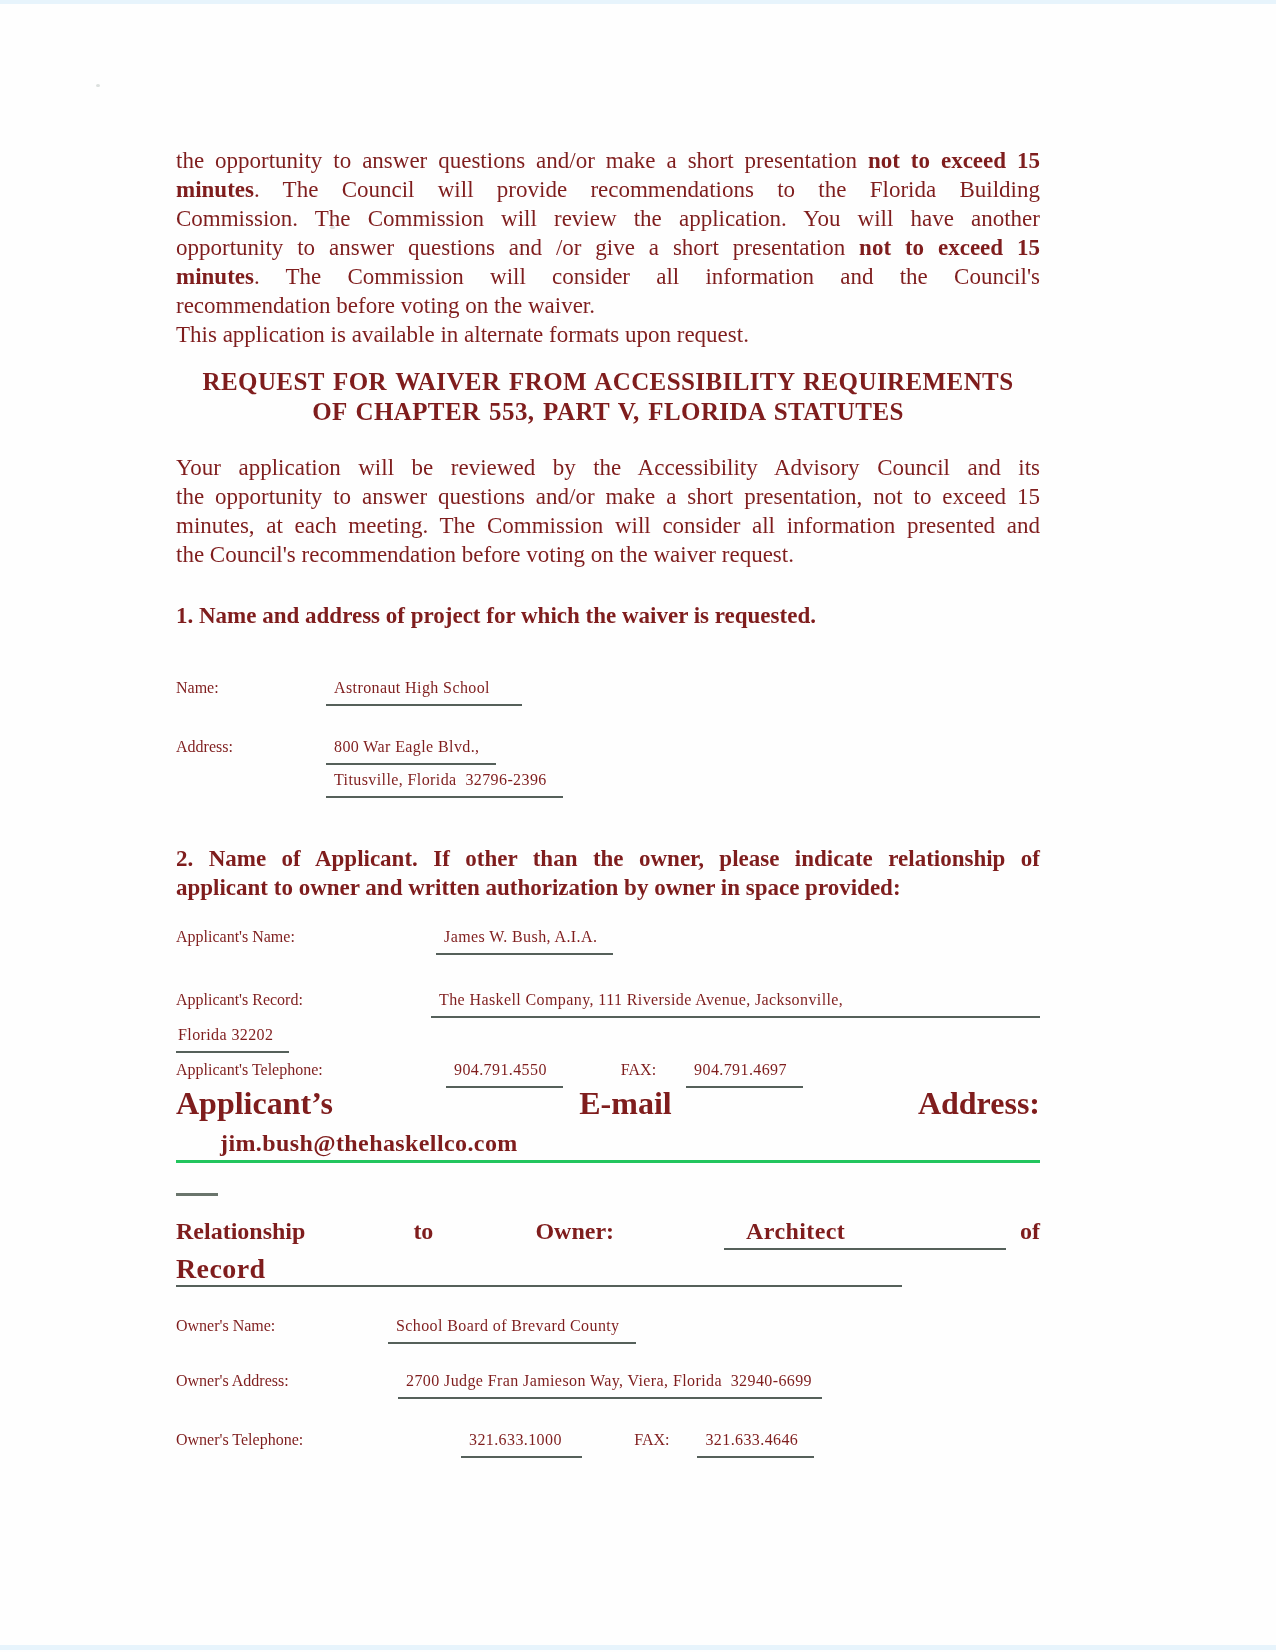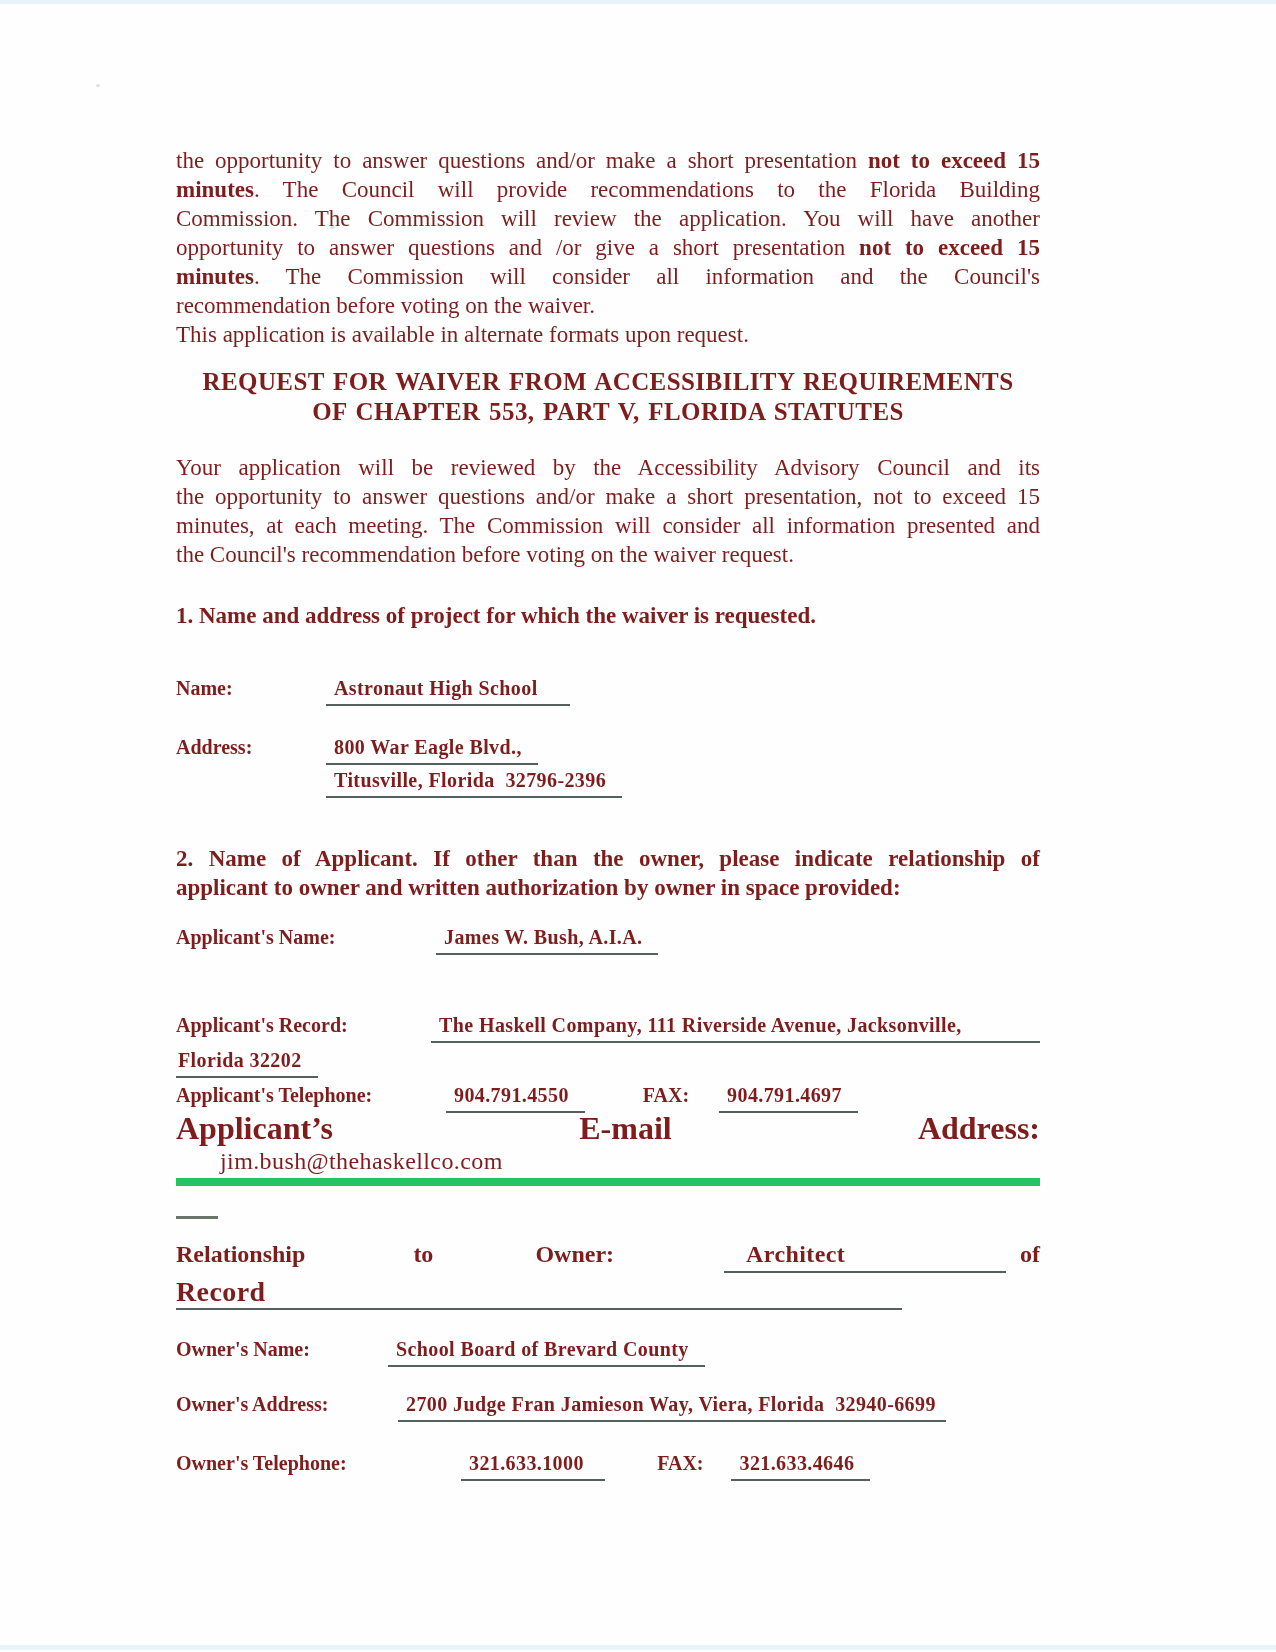--- a/index.html
+++ b/index.html
@@ -16,32 +16,32 @@
   .scan-edge.bottom{bottom:2px;height:5px;}
   .speck{position:absolute;background:#b9c2bd;border-radius:50%;opacity:.5;}
   .content{position:absolute;left:176px;top:146px;width:864px;}
   .line{font-size:23px;line-height:29px;text-align:justify;text-align-last:justify;}
   .line.last{text-align:center;text-align-last:left;}
   .b{font-weight:bold;}
   .title{font-weight:bold;text-align:center;font-size:25px;line-height:30px;letter-spacing:.4px;word-spacing:2px;margin-top:18px;}
   .para{margin-top:26px;}
   .s-head{margin-top:32px;font-weight:bold;font-size:23px;line-height:30px;}
   .s-head .line{font-weight:bold;}
-  .frow{display:flex;align-items:baseline;font-size:20px;line-height:30px;font-weight:bold;}
+  .frow{display:flex;align-items:baseline;font-size:16px;line-height:30px;font-weight:normal;}
   .lbl{flex:none;}
   .val{border-bottom:2px solid #55605a;padding:0 16px 1px 8px;letter-spacing:.4px;white-space:pre-wrap;}
   .val-block{display:flex;flex-direction:column;}
   .mt44{margin-top:42px;} .mt27{margin-top:26px;} .mt52{margin-top:46px;}
   .mt22{margin-top:20px;} .mt34{margin-top:30px;} .mt2{margin-top:2px;}
   .mt26{margin-top:24px;} .mt28{margin-top:26px;} .mt24{margin-top:22px;}
   .w150{width:150px;} .w260{width:260px;} .w255{width:255px;} .w270{width:270px;}
   .w205{width:212px;} .w218{width:222px;} .w285{width:285px;}
   .gap60{margin-left:58px;} .gap30{margin-left:30px;} .gap55{margin-left:52px;} .gap28{margin-left:28px;}
   .spread{display:flex;justify-content:space-between;align-items:baseline;font-size:32px;font-weight:bold;line-height:30px;}
-  .uline-row{border-bottom:8px solid #22c55e;padding:0 0 2px 44px;font-size:24px;font-weight:normal;line-height:30px;margin-top:3px;letter-spacing:.4px;}
+  .uline-row{border-bottom:3px solid #22c55e;padding:0 0 2px 44px;font-size:24px;font-weight:bold;line-height:30px;margin-top:10px;letter-spacing:.4px;}
   .stub{width:42px;border-bottom:3px solid #6a756c;height:15px;margin-top:15px;}
   .rel-row{display:flex;align-items:baseline;font-size:24px;font-weight:bold;line-height:30px;margin-top:20px;}
   .rel-to{margin-left:108px;} .rel-owner{margin-left:102px;}
   .rel-fill{flex:1;border-bottom:2px solid #55605a;margin-left:110px;margin-right:14px;padding:0 0 2px 22px;letter-spacing:.4px;}
   .record-row{width:726px;border-bottom:2px solid #55605a;font-size:28px;font-weight:bold;line-height:32px;margin-top:3px;letter-spacing:.4px;}
 </style>
 </head>
 <body>
 
 <div class="page">
@@ -94,21 +94,21 @@
       <div class="line last">applicant to owner and written authorization by owner in space provided:</div>
     </div>
 
     <div class="frow mt22">
       <span class="lbl w260">Applicant's Name:</span>
       <span class="val">James W. Bush, A.I.A.</span>
     </div>
 
     <div class="frow mt34">
       <span class="lbl w255">Applicant's Record:</span>
-      <span class="val" style="flex:1;margin-top:25px;">The Haskell Company, 111 Riverside Avenue, Jacksonville,</span>
+      <span class="val" style="flex:1;">The Haskell Company, 111 Riverside Avenue, Jacksonville,</span>
     </div>
     <div class="frow mt2">
       <span class="val" style="padding-left:2px;">Florida 32202</span>
     </div>
 
     <div class="frow mt2">
       <span class="lbl w270">Applicant's Telephone:</span>
       <span class="val">904.791.4550</span>
       <span class="gap60">FAX:</span>
       <span class="val gap30">904.791.4697</span>

